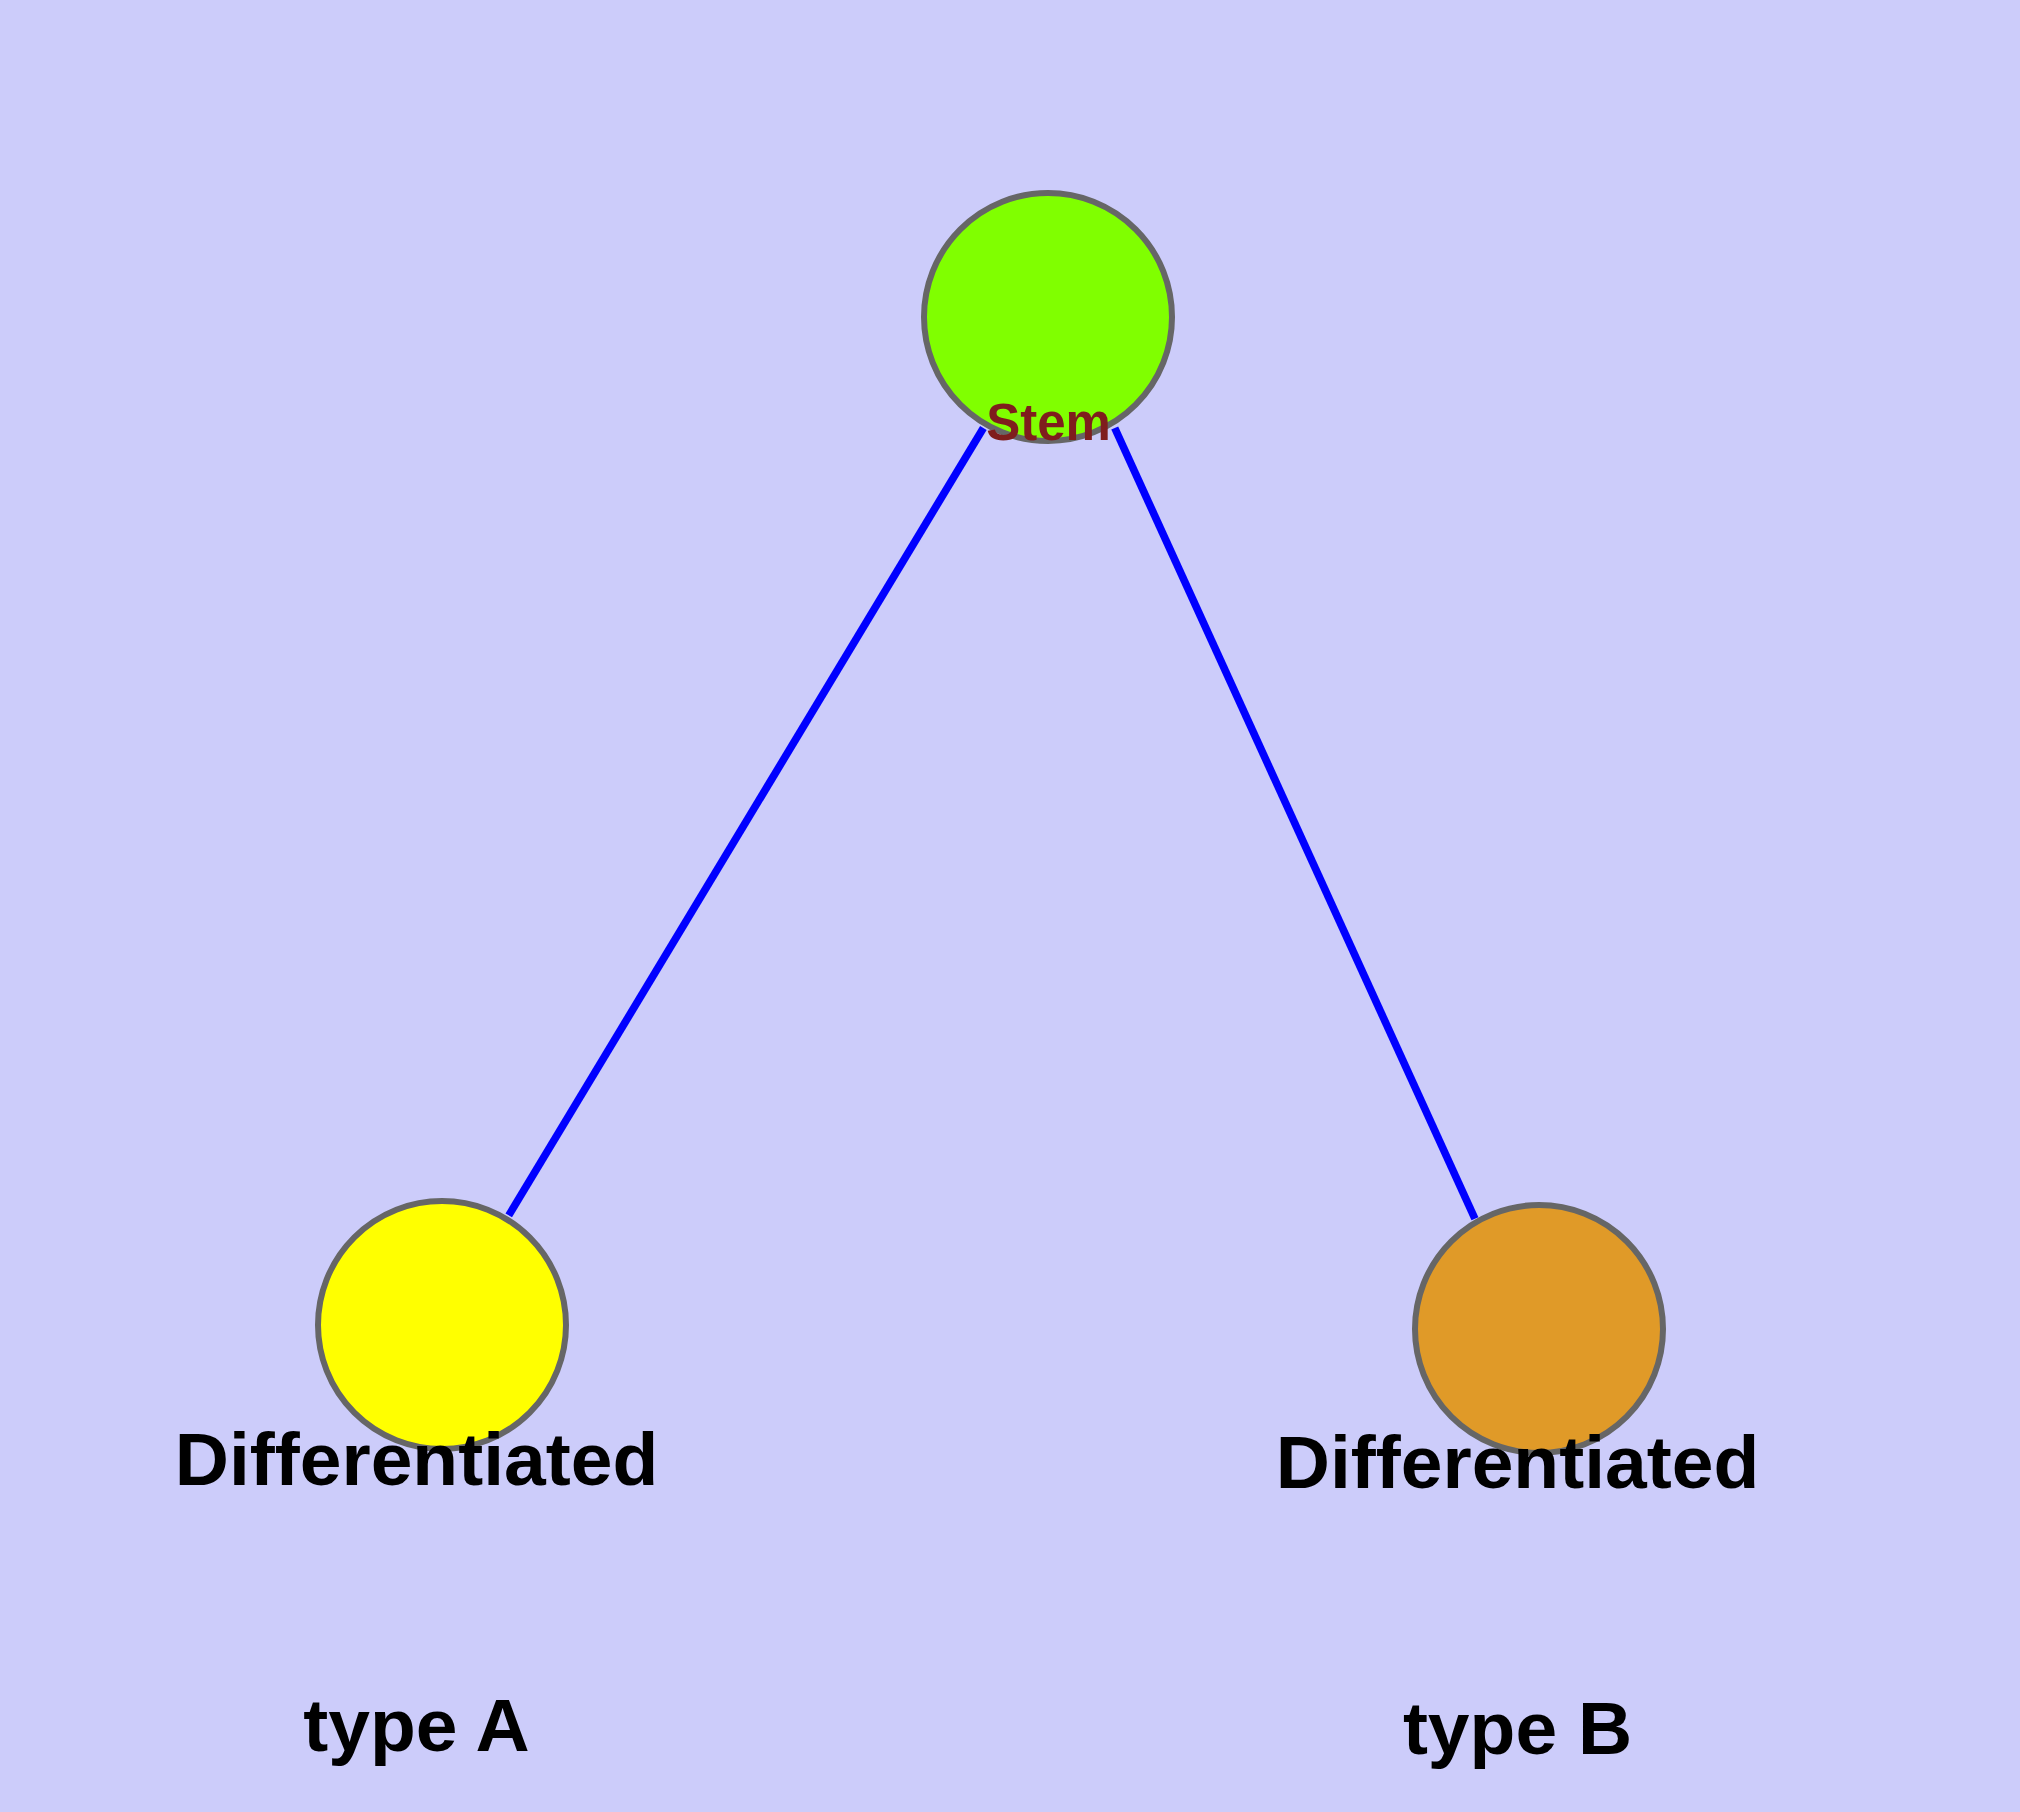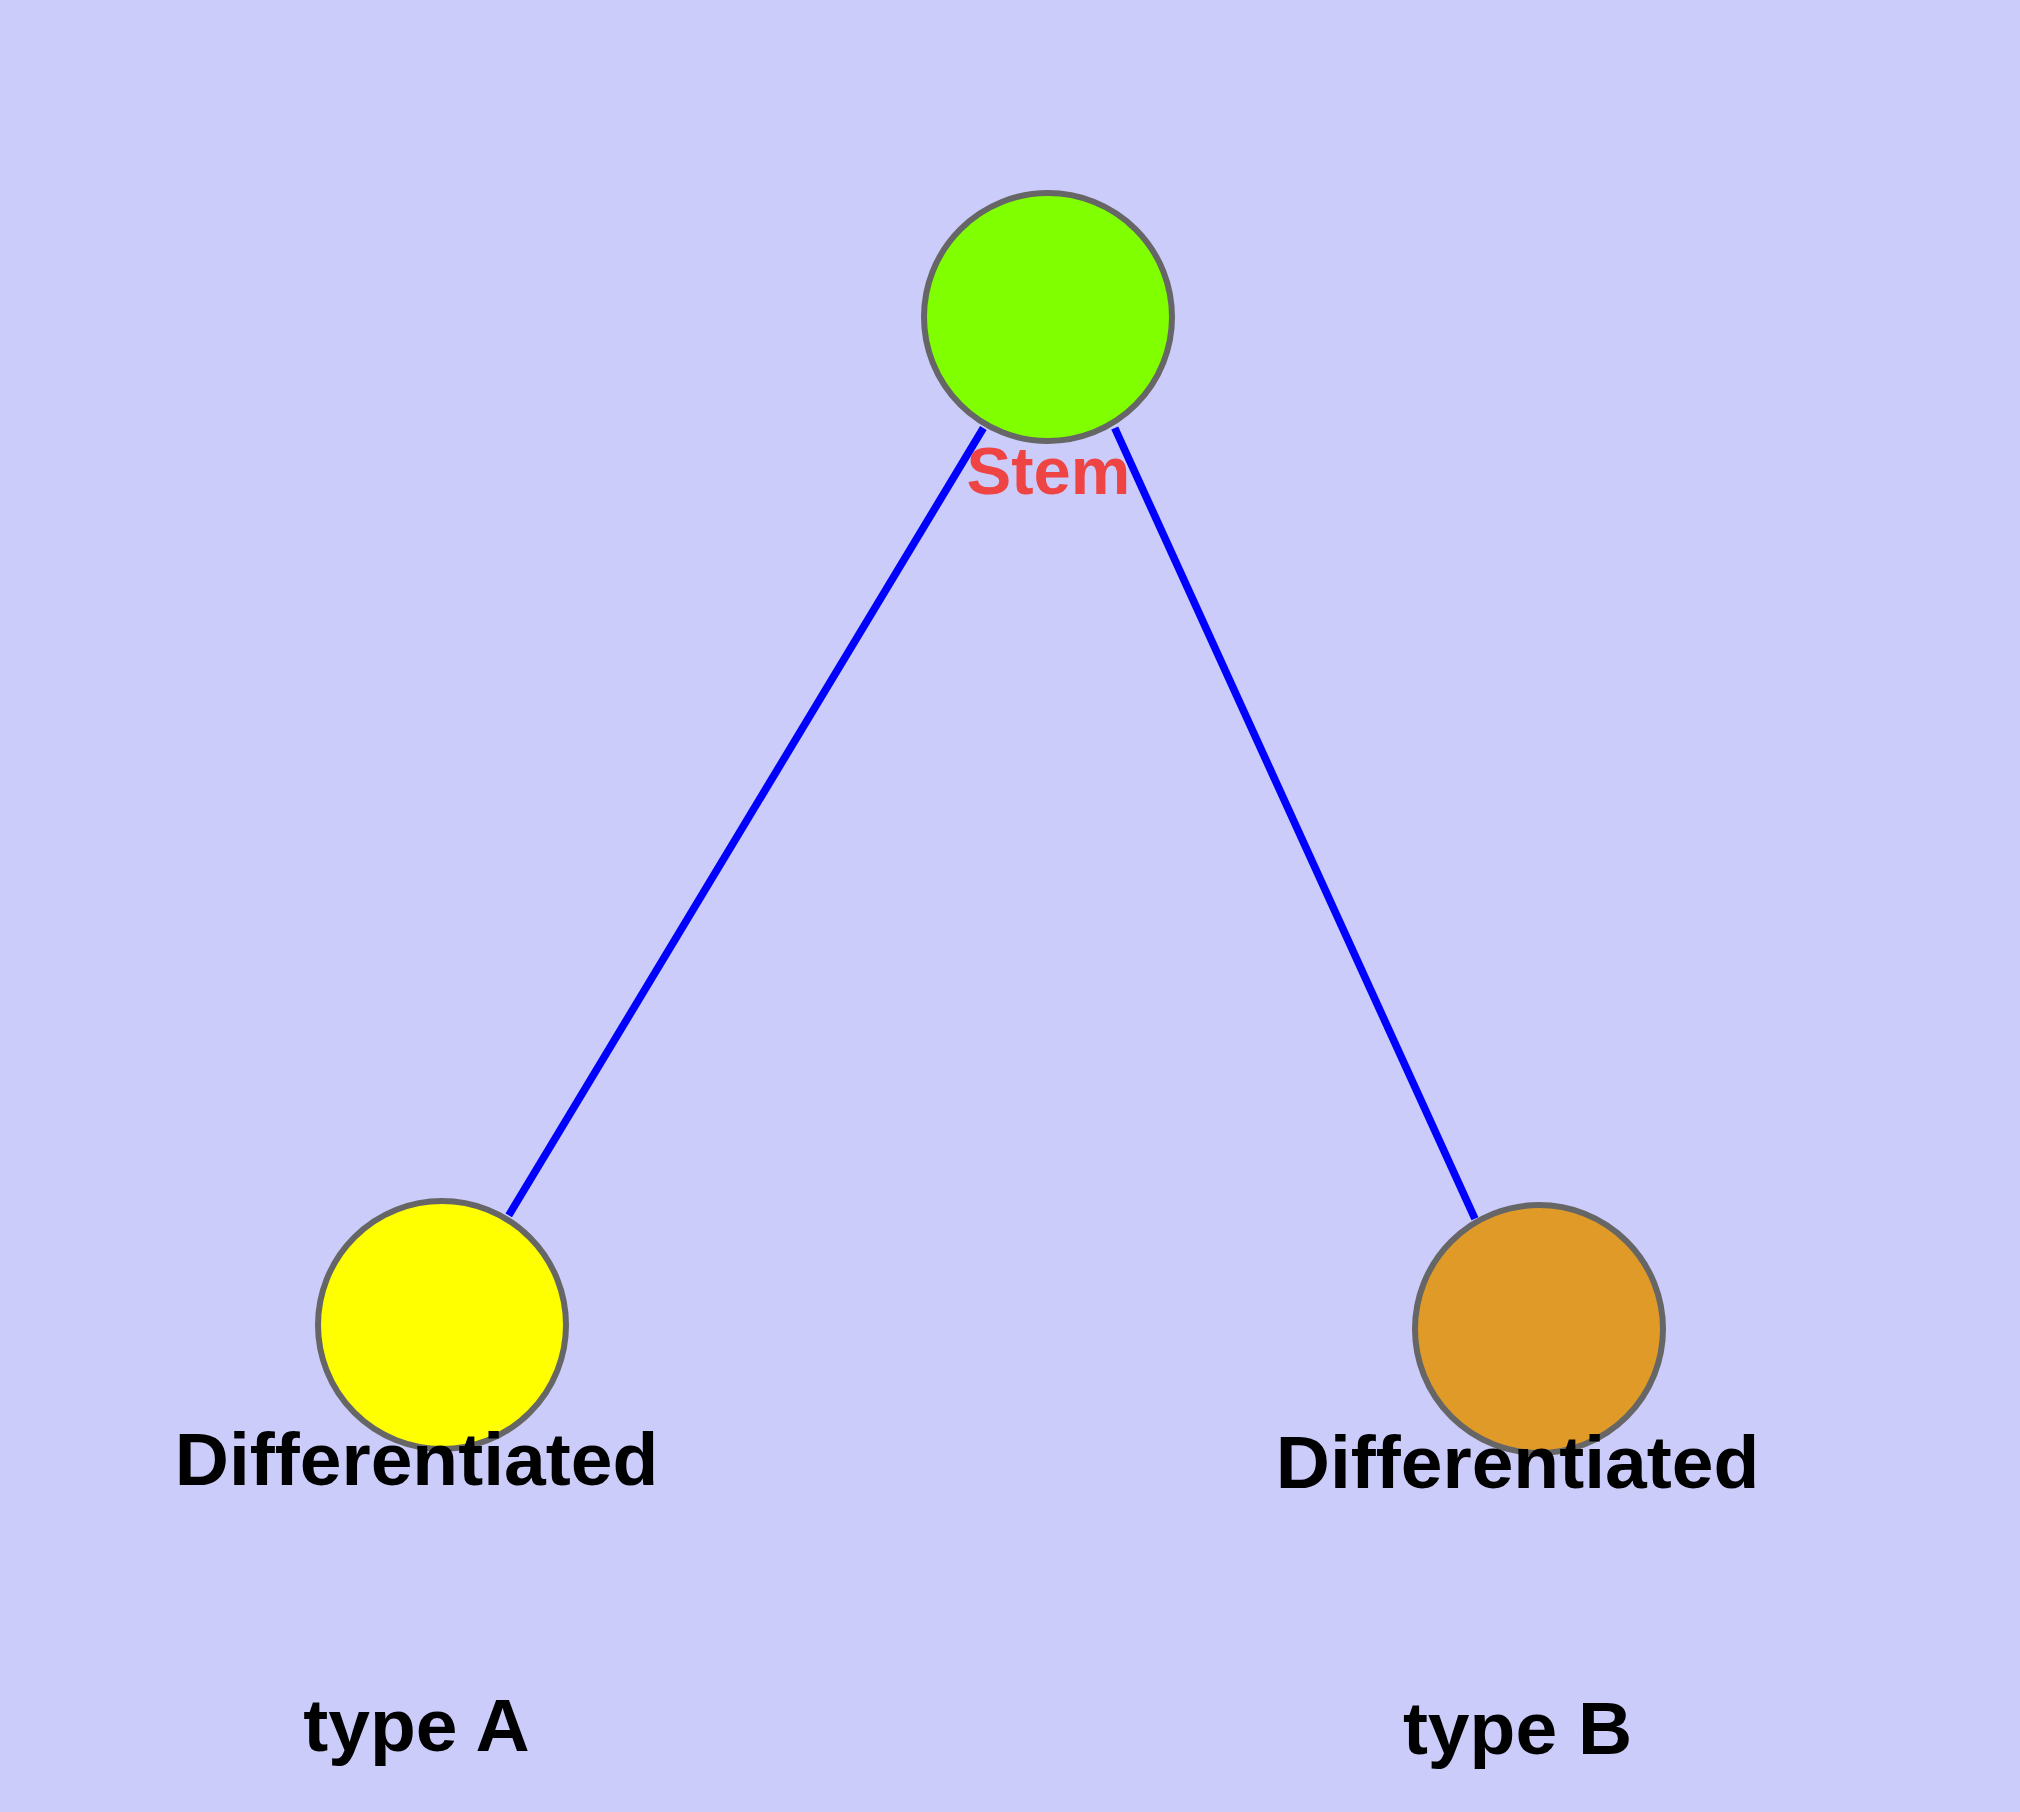--- a/index.html
+++ b/index.html
@@ -50,21 +50,21 @@
 
   <svg id="edge-layer" viewBox="0 0 2384 2138" width="2021" height="1812">
     <line id="edge-0" x1="1160" y1="505" x2="600" y2="1434" stroke="#0000ff" stroke-width="9" stroke-linecap="butt"></line>
     <line id="edge-1" x1="1315" y1="505" x2="1740" y2="1438" stroke="#0000ff" stroke-width="9" stroke-linecap="butt"></line>
   </svg>
 
   <div class="node" id="node-0" style="left: 921px; top: 190px; width: 254px; height: 254px; background: rgb(128, 255, 0); border: 6px solid rgb(102, 102, 102);"></div>
   <div class="node" id="node-1" style="left: 315px; top: 1198px; width: 254px; height: 254px; background: rgb(255, 255, 0); border: 6px solid rgb(102, 102, 102);"></div>
   <div class="node" id="node-2" style="left: 1412px; top: 1202px; width: 254px; height: 254px; background: rgb(224, 154, 40); border: 6px solid rgb(102, 102, 102);"></div>
 
-  <div class="node-label" id="label-0" style="font-size: 67px; color: #ef4444; width: 1017px; left: 540px; top: 273px;">
+  <div class="node-label" id="label-0" style="font-size: 51px; color: #7f1d1d; width: 1017px; left: 540px; top: 273px;">
     <div>Stem</div>
   </div>
 
   <div class="node-label" id="label-1" style="font-size: 75px; color: rgb(0, 0, 0); width: 1017px; left: -92px; top: 1238px;">
     <div>Differentiated</div>
     <div>type A</div>
   </div>
 
   <div class="node-label" id="label-2" style="font-size: 75px; color: rgb(0, 0, 0); width: 1017px; left: 1009px; top: 1241px;">
     <div>Differentiated</div>

